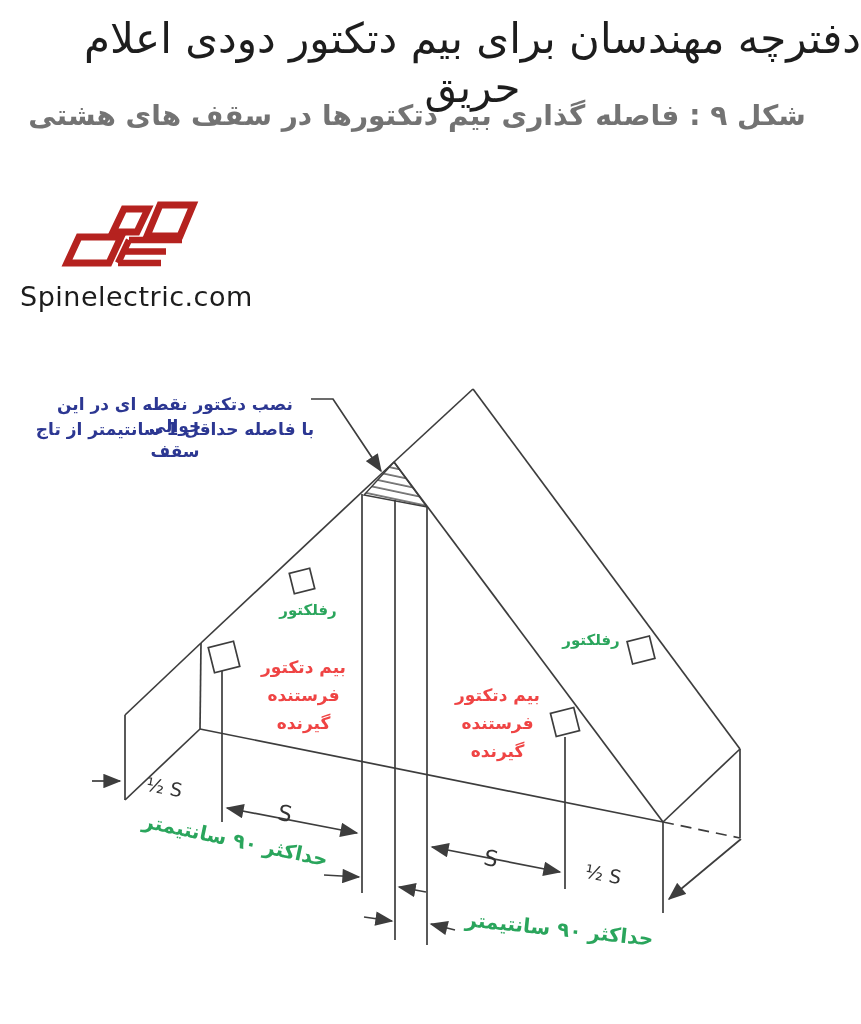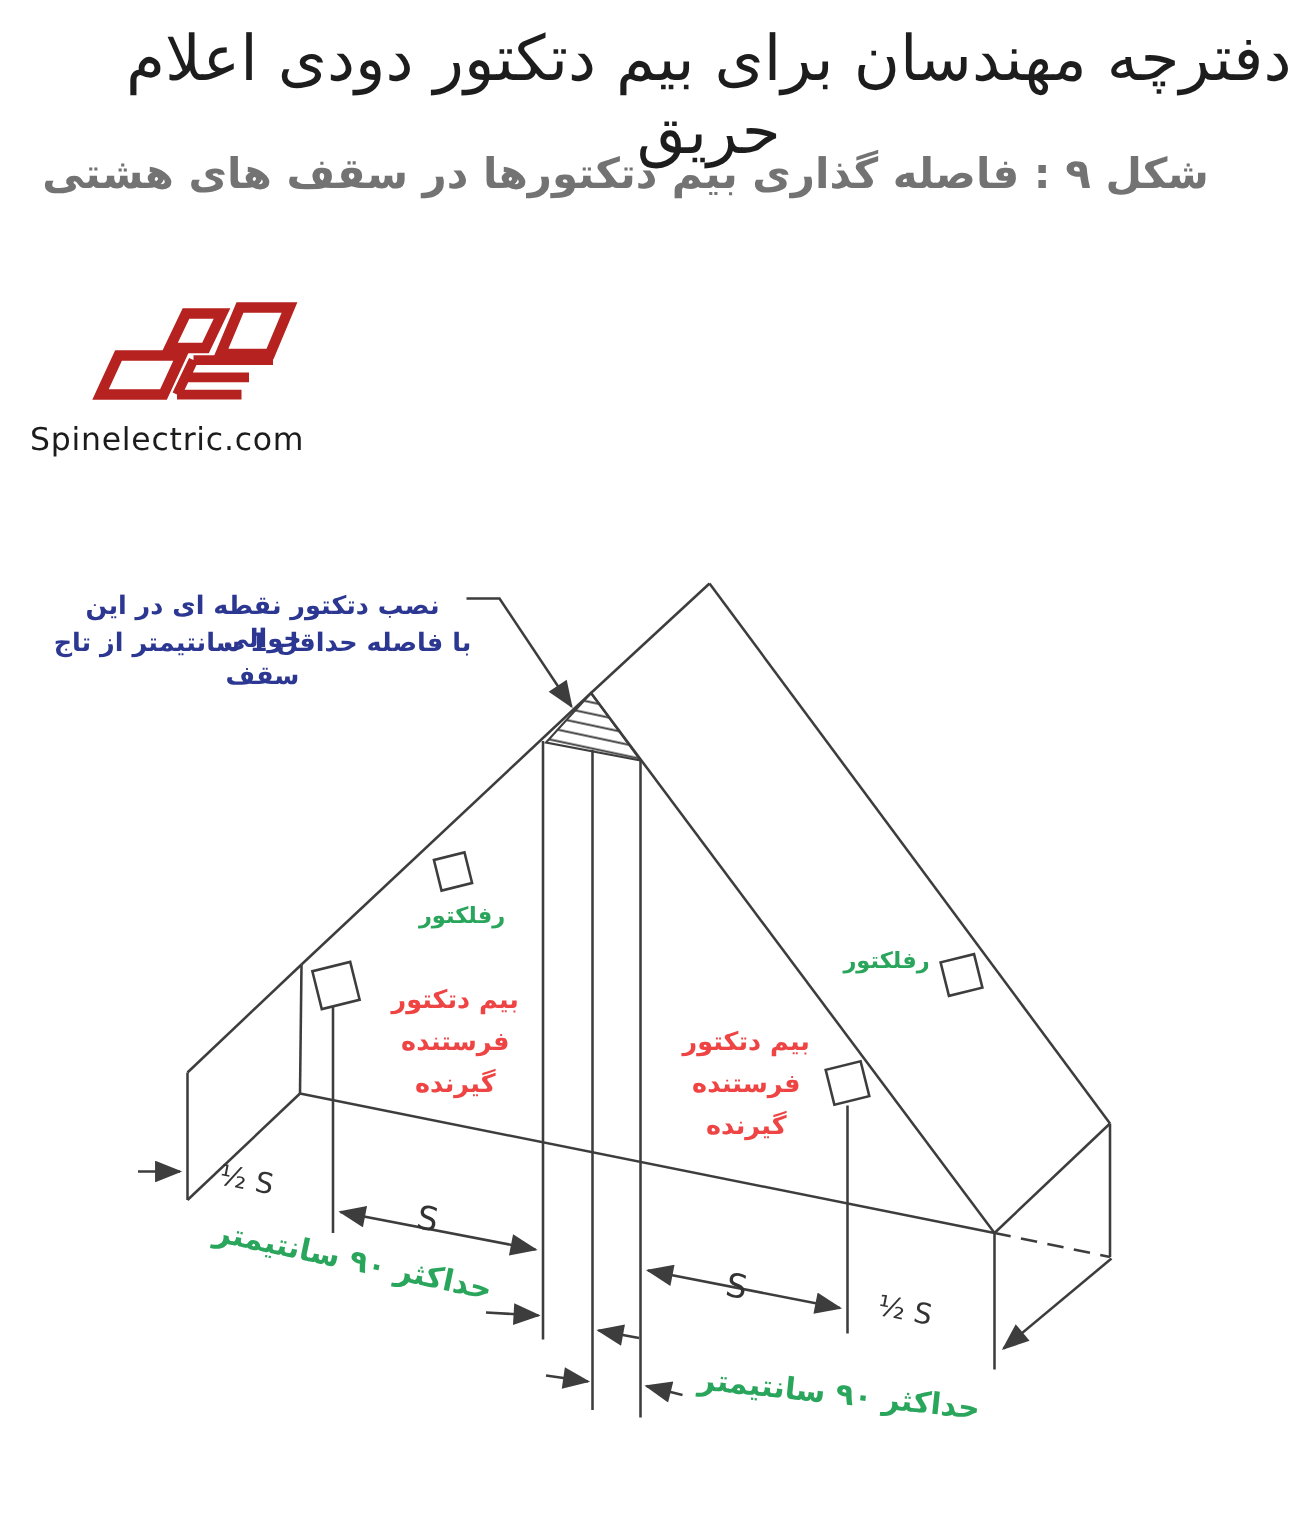--- a/index.html
+++ b/index.html
@@ -3,21 +3,21 @@
 <meta charset="utf-8">
 <style>
   html,body{margin:0;padding:0;background:#ffffff;}
   body{width:861px;height:1024px;position:relative;overflow:hidden;
        font-family:"DejaVu Sans",sans-serif;}
   .abs{position:absolute;}
   .ctr{text-align:center;}
   .rtl{direction:rtl;unicode-bidi:isolate;}
   .title{left:0;top:14px;width:861px;font-size:42px;font-weight:400;color:#1d1d1d;margin-left:42px;}
   .subtitle{left:0;top:99px;width:834px;font-size:28px;font-weight:700;color:#737373;}
-  .brand{left:20px;top:281px;font-size:21px;color:#1c1c1c;letter-spacing:.5px;}
+  .brand{left:20px;top:281px;font-size:27px;color:#1c1c1c;letter-spacing:.5px;}
   .annot{width:294px;font-size:17px;font-weight:700;color:#2c3792;line-height:22px;}
   .greenlbl{font-size:15px;font-weight:700;color:#2aa55c;}
   .teallbl{font-size:17px;font-weight:700;color:#ef4444;line-height:28px;}
   .dim-s{font-size:22px;color:#333;transform:rotate(11deg);}
   .dim-hs{font-size:19px;color:#333;transform:rotate(11deg);white-space:nowrap;}
   .dim90{font-size:20px;font-weight:700;color:#2aa55c;white-space:nowrap;}
   svg{position:absolute;left:0;top:0;}
 </style>
 </head>
 <body>

